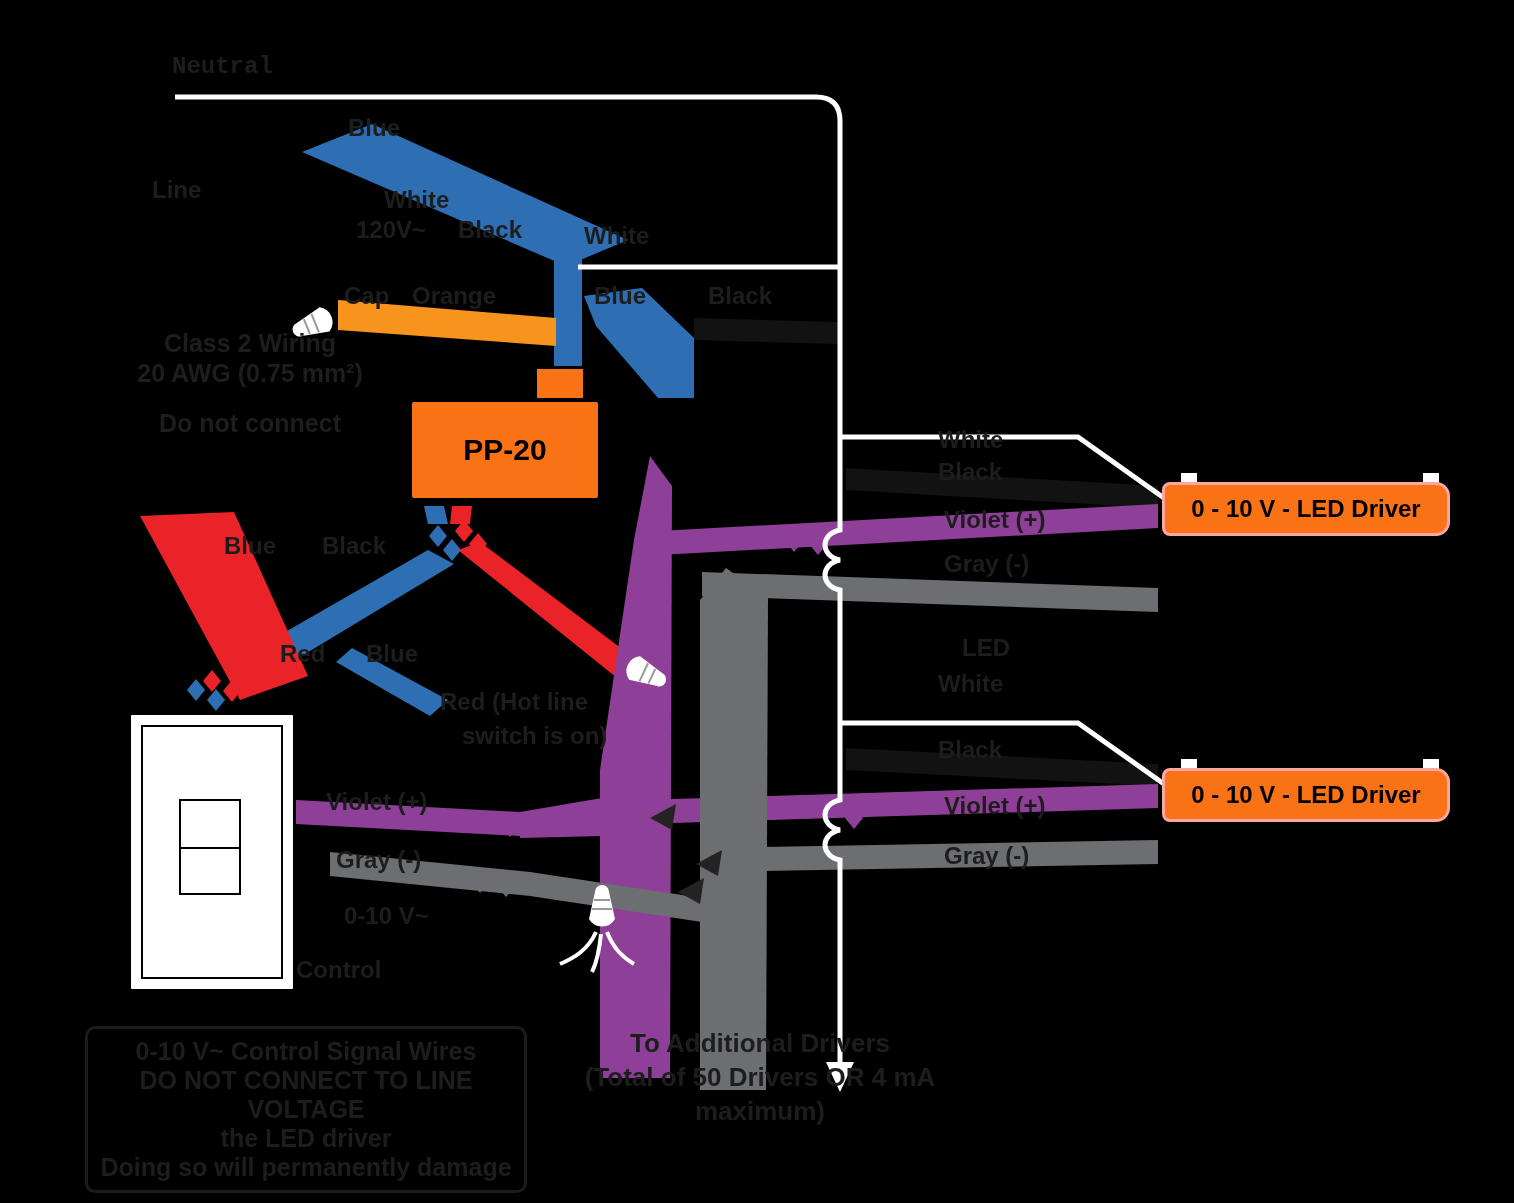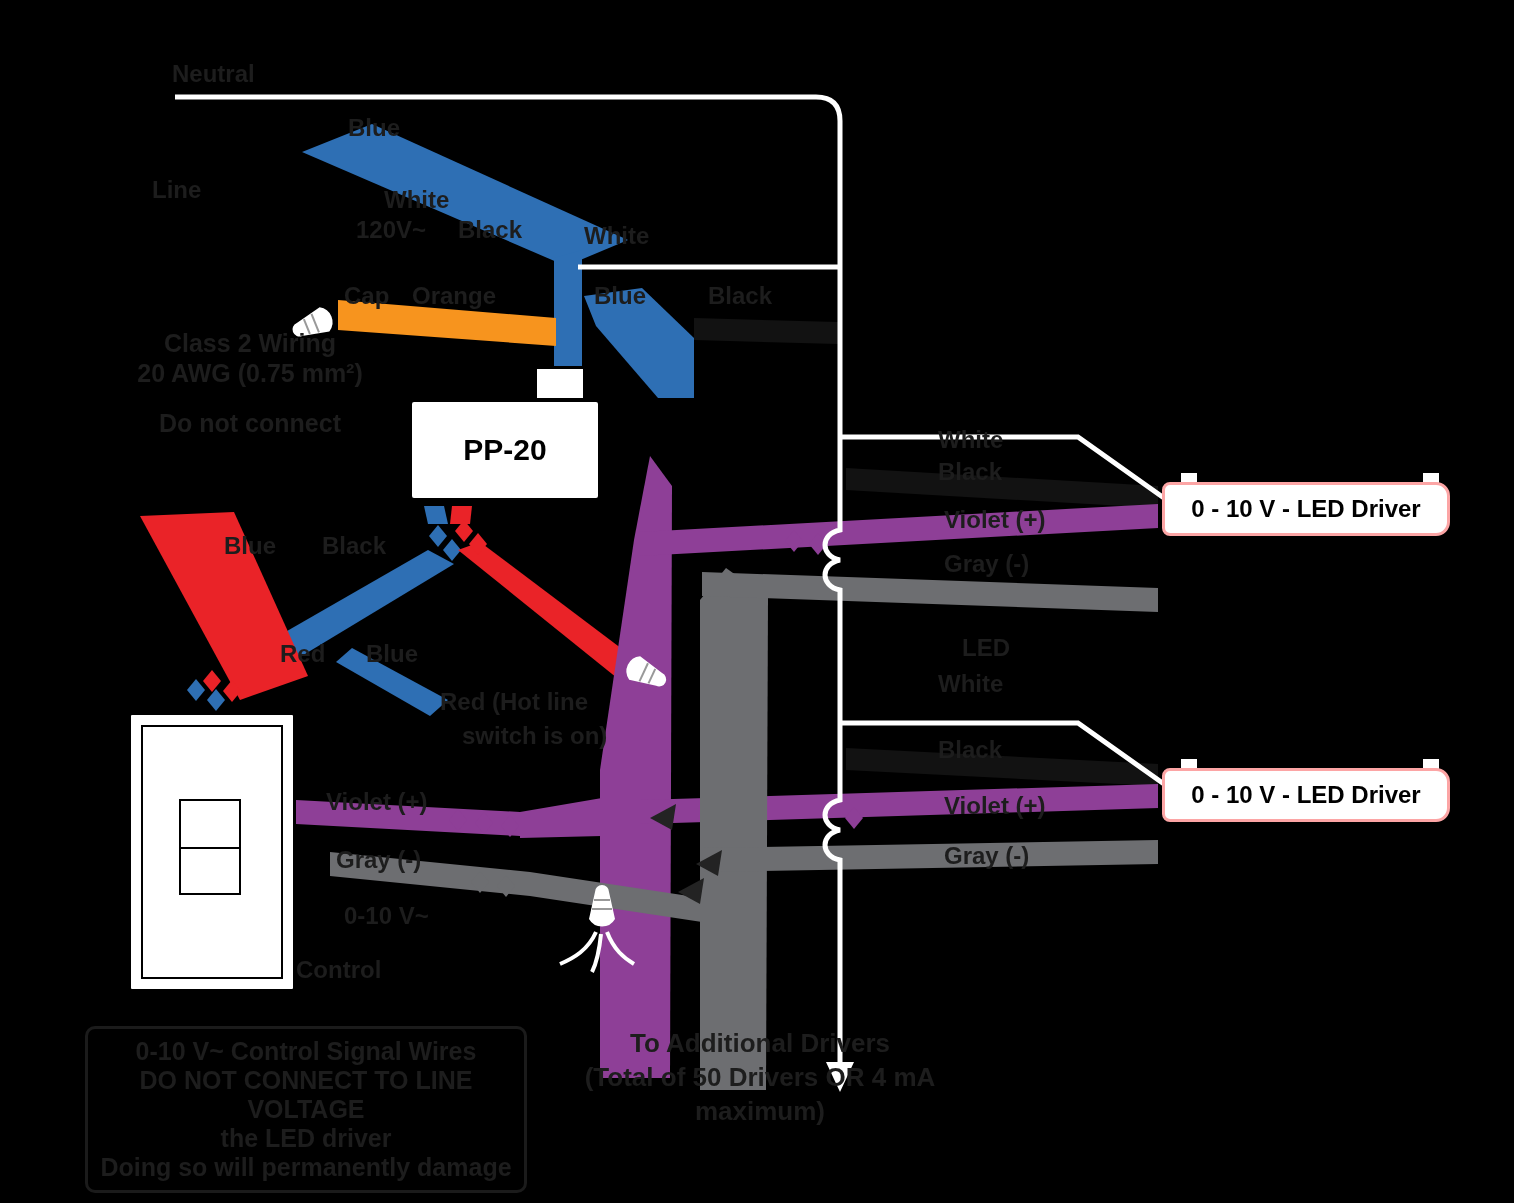--- a/index.html
+++ b/index.html
@@ -1,20 +1,20 @@
 <!DOCTYPE html>
 <html><head>
 <meta charset="utf-8">
 <style>
   html,body{margin:0;padding:0;background:#000;}
   .stage{position:relative;width:1514px;height:1203px;background:#000;overflow:hidden;
          font-family:"Liberation Sans",sans-serif;}
   .stage svg{position:absolute;left:0;top:0;}
   .lbl{position:absolute;color:#1d1d1d;font-weight:bold;font-size:24px;white-space:nowrap;}
-  .box{position:absolute;background:#ffffff;display:flex;align-items:center;justify-content:center;
+  .box{position:absolute;background:#f97316;display:flex;align-items:center;justify-content:center;
        color:#000;font-weight:bold;}
   #pp20{left:408px;top:398px;width:186px;height:96px;border:4px solid #000;border-radius:6px;font-size:30px;}
   #pp20tab{left:534px;top:366px;width:46px;height:34px;border:3px solid #000;}
   .driver{width:282px;height:48px;border:3px solid #fca5a5;border-radius:8px 14px 14px 8px;font-size:24px;}
   #driver1{left:1162px;top:482px;}
   #driver2{left:1162px;top:768px;}
   .drtab{position:absolute;width:16px;height:10px;background:#fff;border:3px solid #000;}
   #switch{position:absolute;left:128px;top:712px;width:162px;height:274px;background:#fff;
           border:3px solid #000;border-radius:4px;}
   #switch-inner{position:absolute;left:10px;top:10px;right:10px;bottom:10px;border:2px solid #000;}
@@ -123,21 +123,21 @@
     <span>0 - 10 V -  LED Driver</span>
   </div>
 
   <div id="switch">
     <div id="switch-inner"></div>
     <div id="paddle">
       <div id="paddle-line"></div>
     </div>
   </div>
 
-  <div class="lbl" style="left:172px;top:60px;">Neutral</div>
+  <div class="lbl" style="left:172px;top:53px;font-family:Liberation Mono, monospace;">Neutral</div>
   <div class="lbl" style="left:152px;top:176px;">Line</div>
   <div class="lbl" style="left:348px;top:114px;">Blue</div>
   <div class="lbl" style="left:384px;top:186px;">White</div>
   <div class="lbl" style="left:356px;top:216px;">120V~</div>
   <div class="lbl" style="left:458px;top:216px;">Black</div>
   <div class="lbl" style="left:584px;top:222px;">White</div>
   <div class="lbl" style="left:344px;top:282px;">Cap</div>
   <div class="lbl" style="left:412px;top:282px;">Orange</div>
   <div class="lbl" style="left:594px;top:282px;">Blue</div>
   <div class="lbl" style="left:708px;top:282px;">Black</div>

